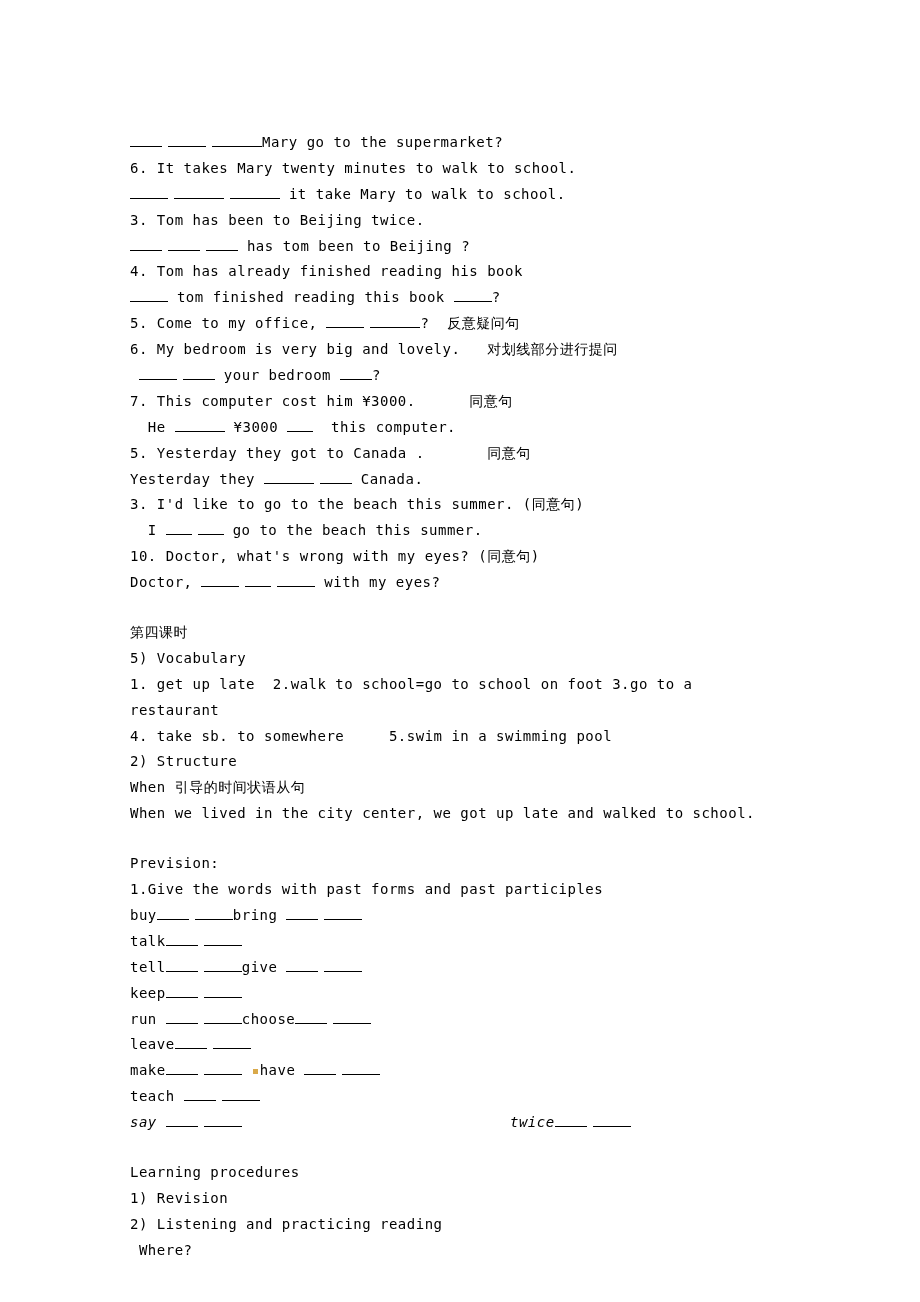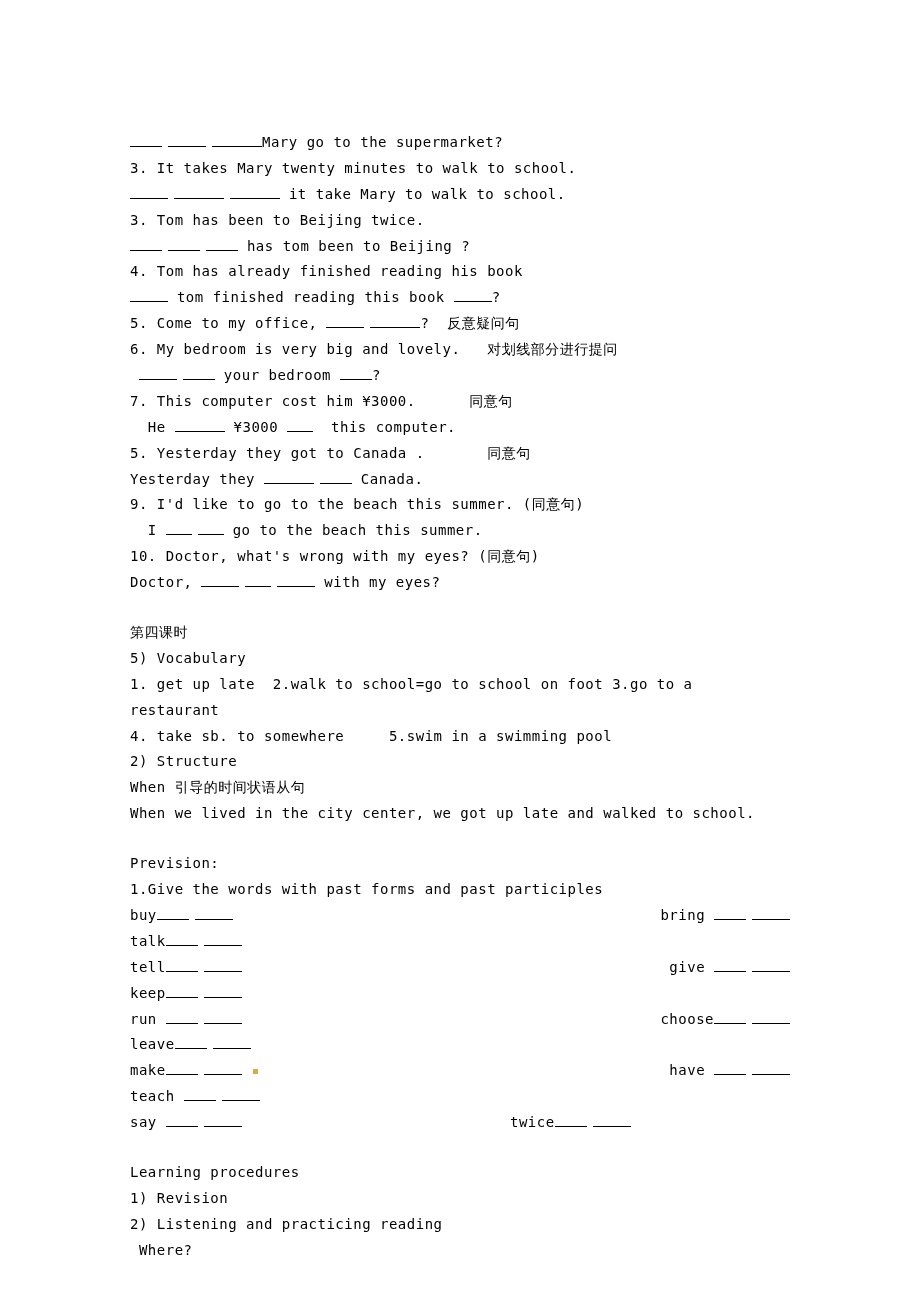--- a/index.html
+++ b/index.html
@@ -23,59 +23,58 @@
       border-bottom: 1px solid #000;
       height: 1em;
       vertical-align: baseline;
     }
     .b30 { width: 26px; }
     .b35 { width: 32px; }
     .b40 { width: 38px; }
     .b50 { width: 50px; }
     .words-row {
       display: flex;
-      justify-content: space-between;
     }
     .dot {
       display: inline-block;
       width: 5px;
       height: 5px;
       background: #d9a94a;
       vertical-align: middle;
       margin: 0 2px;
     }
     .blank-gap { margin-right: 6px; }
     .section-gap { margin-top: 24px; }
   </style>
 </head>
 <body>
 
 <p><span class="blank b35 blank-gap"></span><span class="blank b40 blank-gap"></span><span class="blank b50"></span><span>Mary go to the supermarket?</span></p>
 
-<p>3. It takes Mary twenty minutes to walk to school.</p>
+<p>6. It takes Mary twenty minutes to walk to school.</p>
 <p><span class="blank b40 blank-gap"></span><span class="blank b50 blank-gap"></span><span class="blank b50"></span><span> it take Mary to walk to school.</span></p>
 
 <p>3. Tom has been to Beijing twice.</p>
 <p><span class="blank b35 blank-gap"></span><span class="blank b35 blank-gap"></span><span class="blank b35"></span><span> has tom been to Beijing ?</span></p>
 
 <p>4. Tom has already finished reading his book</p>
 <p><span class="blank b40"></span><span> tom finished reading this book </span><span class="blank b40"></span><span>?</span></p>
 
 <p><span>5. Come to my office, </span><span class="blank b40 blank-gap"></span><span class="blank b50"></span><span>?  反意疑问句</span></p>
 
 <p>6. My bedroom is very big and lovely.   对划线部分进行提问</p>
 <p> <span class="blank b40 blank-gap"></span><span class="blank b35"></span><span> your bedroom </span><span class="blank b35"></span><span>?</span></p>
 
 <p>7. This computer cost him ¥3000.      同意句</p>
 <p><span>  He </span><span class="blank b50"></span><span> ¥3000 </span><span class="blank b30"></span><span>  this computer.</span></p>
 
 <p>5. Yesterday they got to Canada .       同意句</p>
 <p><span>Yesterday they </span><span class="blank b50 blank-gap"></span><span class="blank b35"></span><span> Canada.</span></p>
 
-<p>9. I'd like to go to the beach this summer. (同意句)</p>
+<p>3. I'd like to go to the beach this summer. (同意句)</p>
 <p><span>  I </span><span class="blank b30 blank-gap"></span><span class="blank b30"></span><span> go to the beach this summer.</span></p>
 
 <p>10. Doctor, what's wrong with my eyes? (同意句)</p>
 <p><span>Doctor, </span><span class="blank b40 blank-gap"></span><span class="blank b30 blank-gap"></span><span class="blank b40"></span><span> with my eyes?</span></p>
 
 <p class="section-gap">第四课时</p>
 <p>5) Vocabulary</p>
 <p>1. get up late  2.walk to school=go to school on foot 3.go to a restaurant</p>
 <p>4. take sb. to somewhere     5.swim in a swimming pool</p>
 <p>2) Structure</p>
@@ -106,21 +105,21 @@
 
 <p><span>leave</span><span class="blank b35 blank-gap"></span><span class="blank b40"></span></p>
 
 <div class="words-row">
   <span><span>make</span><span class="blank b35 blank-gap"></span><span class="blank b40"></span>           <span class="dot"></span></span>
   <span><span>have </span><span class="blank b35 blank-gap"></span><span class="blank b40"></span></span>
 </div>
 
 <p><span>teach </span><span class="blank b35 blank-gap"></span><span class="blank b40"></span></p>
 
-<div style="display:flex;">
+<div style="display:flex;font-style:italic;">
   <span style="width:380px;"><span>say </span><span class="blank b35 blank-gap"></span><span class="blank b40"></span></span>
   <span><span>twice</span><span class="blank b35 blank-gap"></span><span class="blank b40"></span></span>
 </div>
 
 <p class="section-gap">Learning procedures</p>
 <p>1) Revision</p>
 <p>2) Listening and practicing reading</p>
 <p> Where?</p>
 
 </body></html>

